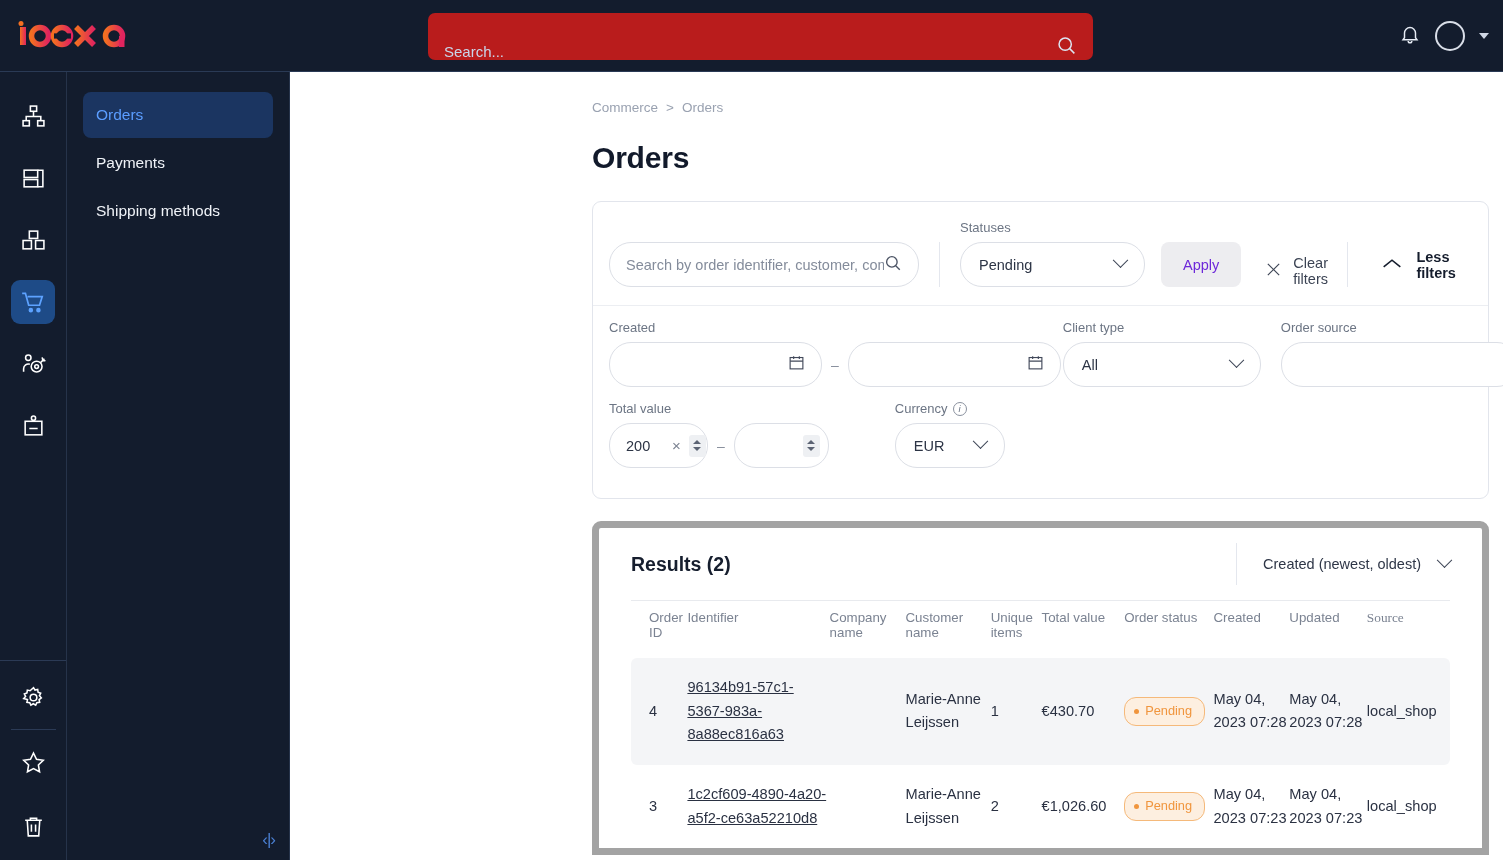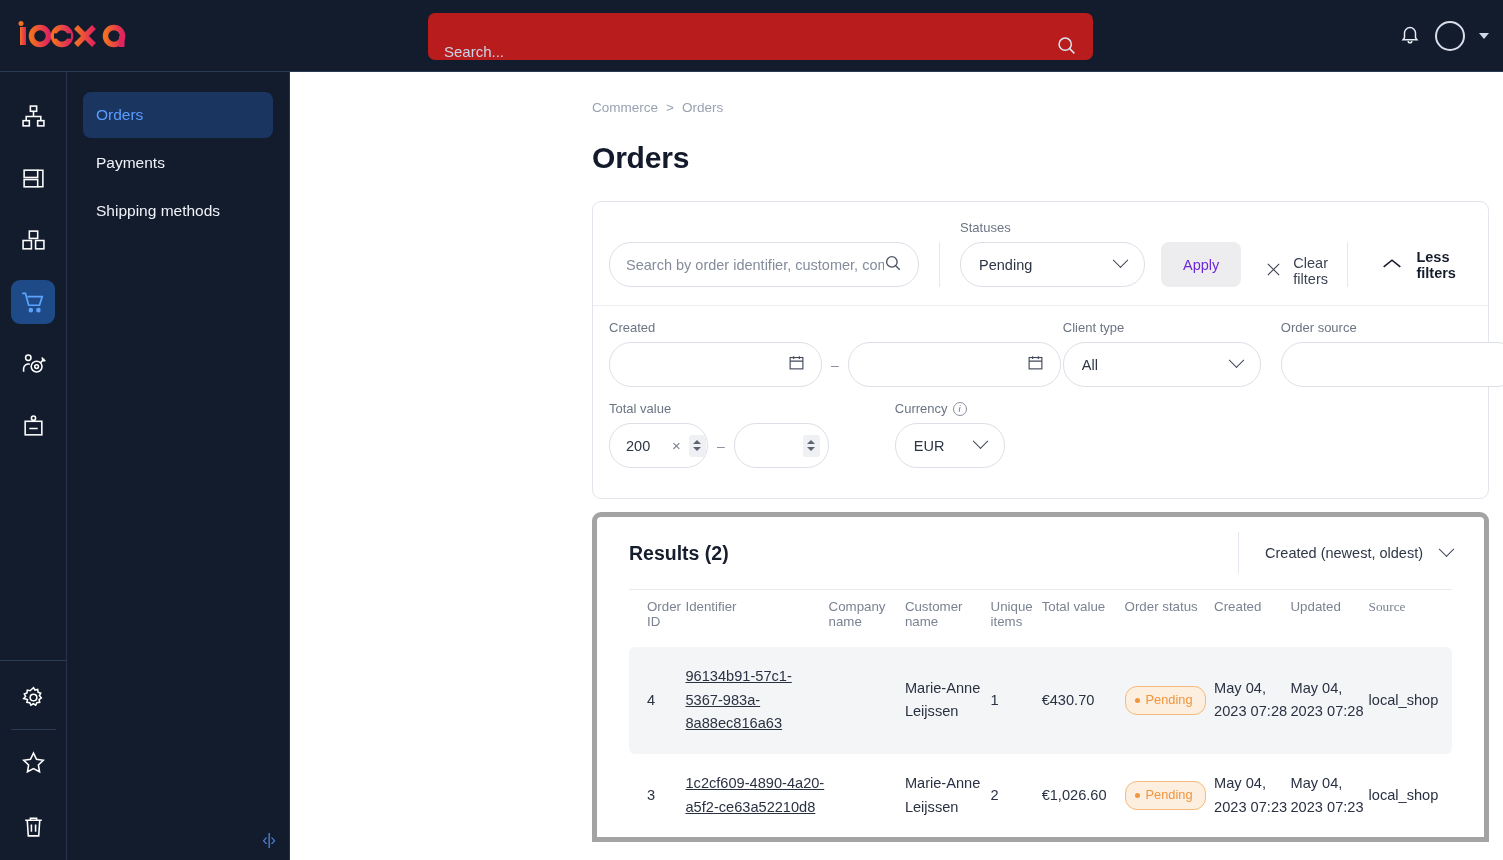--- a/index.html
+++ b/index.html
@@ -148,21 +148,21 @@
   .spin-dn { width:0;height:0;border-left:4px solid transparent;border-right:4px solid transparent;border-top:4px solid #5c6474;}
   .clear-x { color: #7b8291; font-size: 15px; margin: 0 8px; cursor: pointer; }
   .info-i {
     display: inline-flex; align-items: center; justify-content: center;
     width: 14px; height: 14px; border: 1px solid #8a919e; border-radius: 50%;
     font-size: 9.5px; color: #6c7584; margin-left: 5px; font-style: italic;
   }
 
   
   .results-card {
-    margin: 13px 14px 0 302px; border: 5px solid #a3a3a3; border-top-left-radius: 9px;
+    margin: 22px 14px 0 302px; border: 7px solid #a3a3a3; border-top-left-radius: 9px;
     border-top-right-radius: 9px; background: #fff; padding: 0 32px;
   }
   .results-head {
     display: flex; align-items: center; height: 72px;
   }
   .results-title { font-size: 19.5px; font-weight: bold; color: #161e2e; }
   .sort-select {
     margin-left: auto; display: flex; align-items: center; gap: 18px;
     font-size: 14.5px; color: #2e3purple; color: #2e3647; cursor: pointer;
     padding-left: 26px; border-left: 1px solid #e4e7ee; height: 42px;

